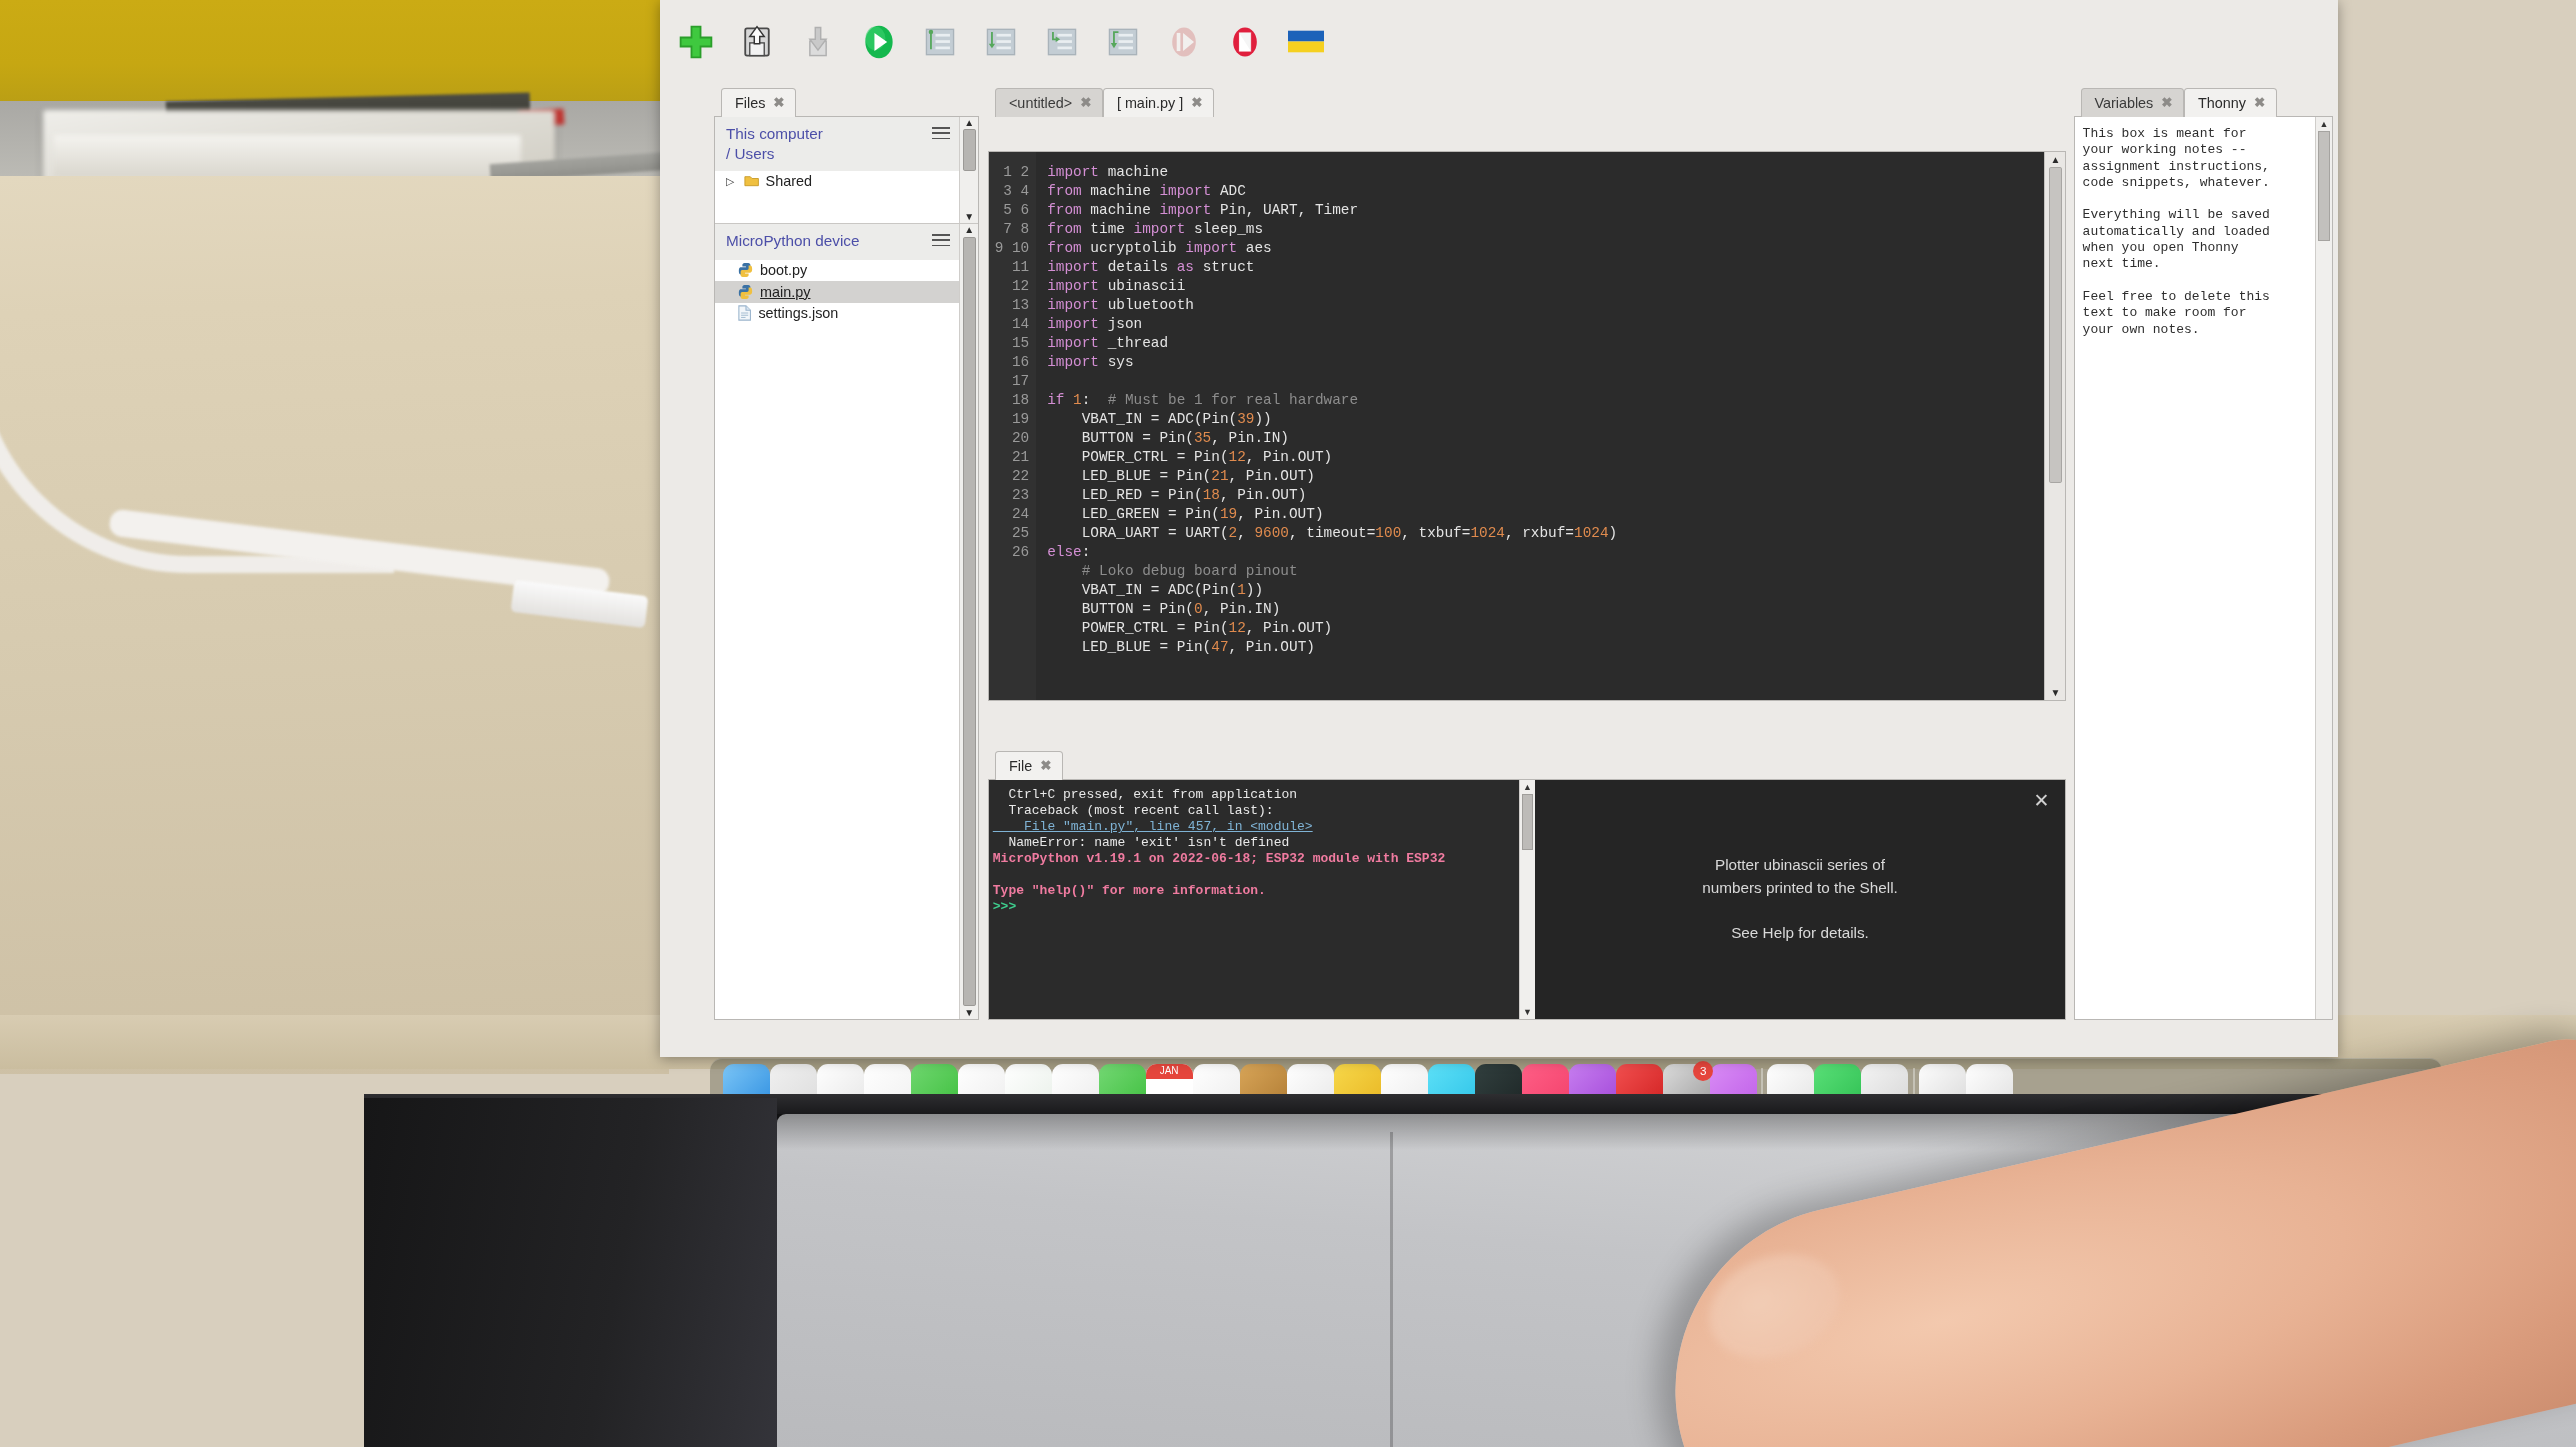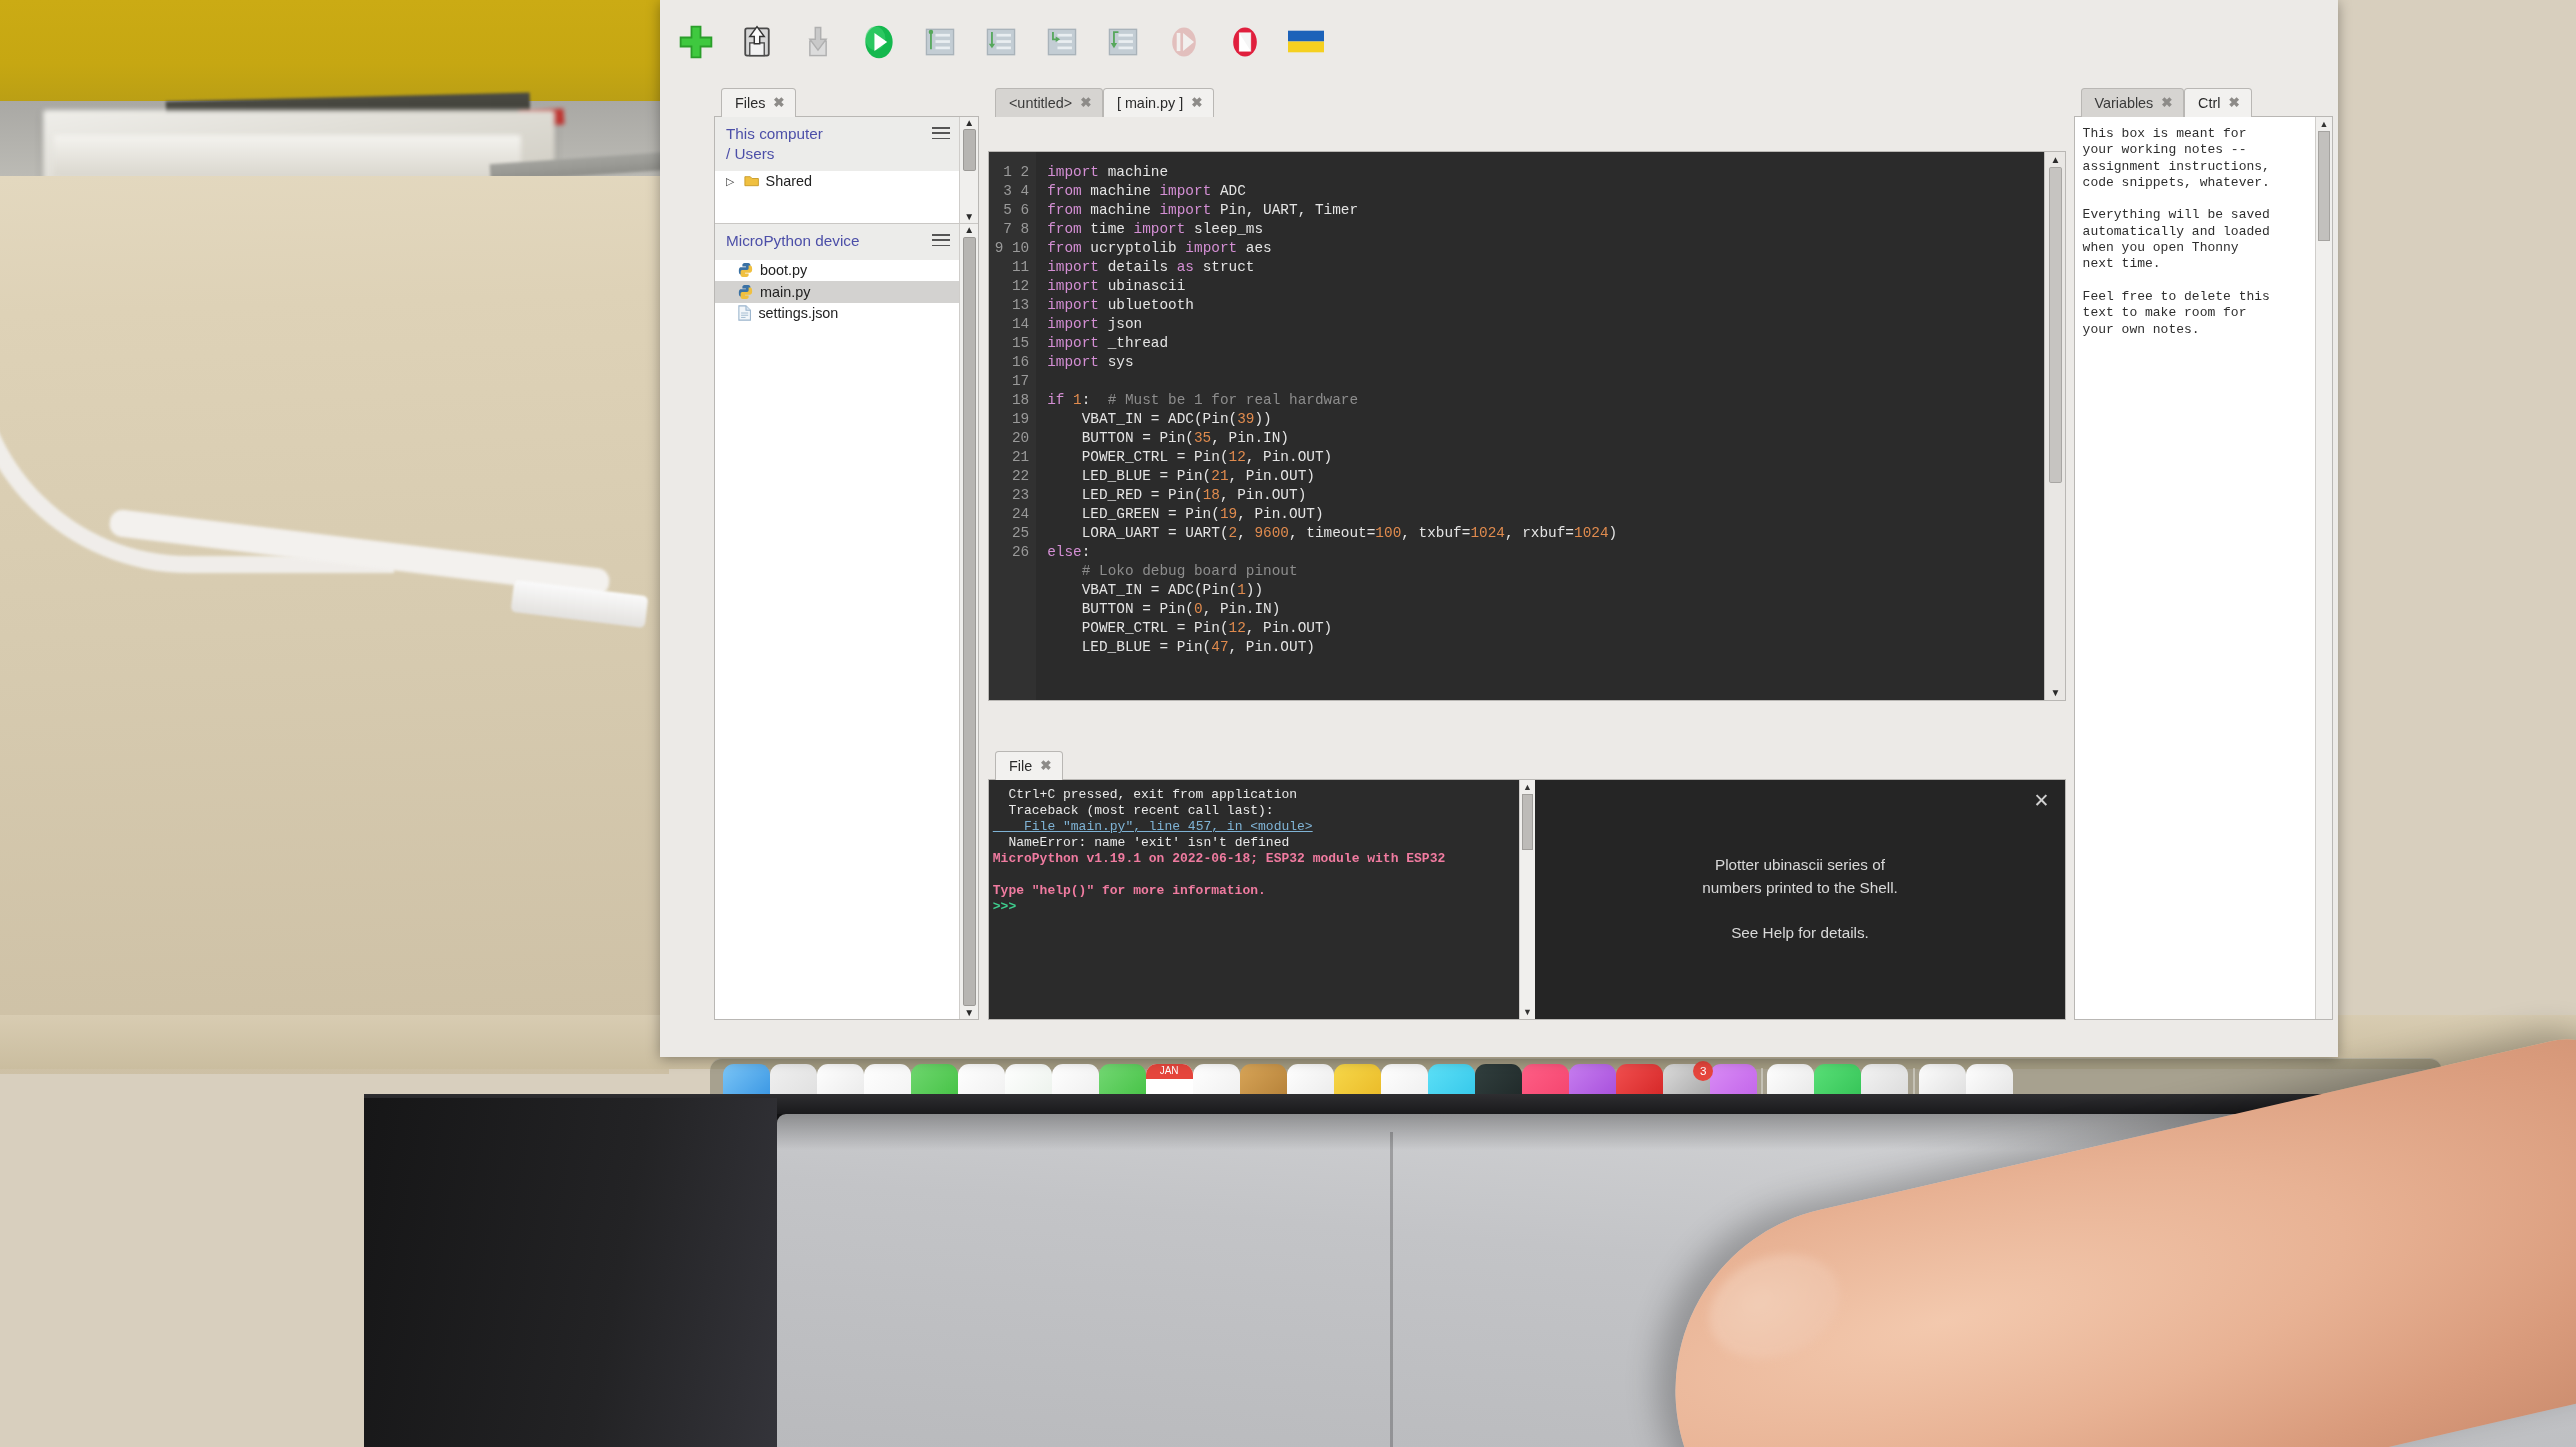--- a/index.html
+++ b/index.html
@@ -366,21 +366,21 @@
                 </div>
             </div>
             <div class="treerows" style="flex:1;">
               <div class="trow" style="padding-left:21.6px;">
                 <svg width="17" height="16" viewBox="0 0 19 18">
                   <path d="M9.5 1C6 1 6 3 6 3v2h4v1H4s-2 0-2 4 2 4 2 4h2V11s0-2 2-2h5s2 0 2-2V3s0-2-3.5-2z" fill="#3b72a5"></path>
                   <path d="M9.5 17c3.5 0 3.5-2 3.5-2v-2H9v-1h6s2 0 2-4-2-4-2-4h-2v3s0 2-2 2H6s-2 0-2 2v4s0 2 3.5 2z" fill="#f0c040"></path>
                 </svg>
                 <span>boot.py</span>
               </div>
-              <div class="trow sel" style="padding-left:21.6px;">
+              <div class="trow sel" style="padding-left:21.6px;text-decoration:underline;">
                 <svg width="17" height="16" viewBox="0 0 19 18">
                   <path d="M9.5 1C6 1 6 3 6 3v2h4v1H4s-2 0-2 4 2 4 2 4h2V11s0-2 2-2h5s2 0 2-2V3s0-2-3.5-2z" fill="#3b72a5"></path>
                   <path d="M9.5 17c3.5 0 3.5-2 3.5-2v-2H9v-1h6s2 0 2-4-2-4-2-4h-2v3s0 2-2 2H6s-2 0-2 2v4s0 2 3.5 2z" fill="#f0c040"></path>
                 </svg>
                 <span>main.py</span>
               </div>
               <div class="trow" style="padding-left:21.6px;">
                 <svg width="15.3" height="16" viewBox="0 0 17 18">
                   <path d="M2 1h8l5 5v11H2z" fill="#f2f6fa" stroke="#9ab4cc" stroke-width="1.2"></path>
                   <path d="M10 1v5h5" fill="#d8e6f2" stroke="#9ab4cc" stroke-width="1.2"></path>
@@ -498,21 +498,21 @@
       </div>
     </div>
 
     <div class="rightpane">
       <div class="tabstrip">
         <div class="tab inactive">
           <span>Variables</span>
           <span class="tabx">✖</span>
         </div>
         <div class="tab">
-          <span>Ctrl</span>
+          <span>Thonny</span>
           <span class="tabx">✖</span>
         </div>
       </div>
       <div class="notesbox">
         <div class="notestext">This box is meant for
 your working notes --
 assignment instructions,
 code snippets, whatever.
 
 Everything will be saved

